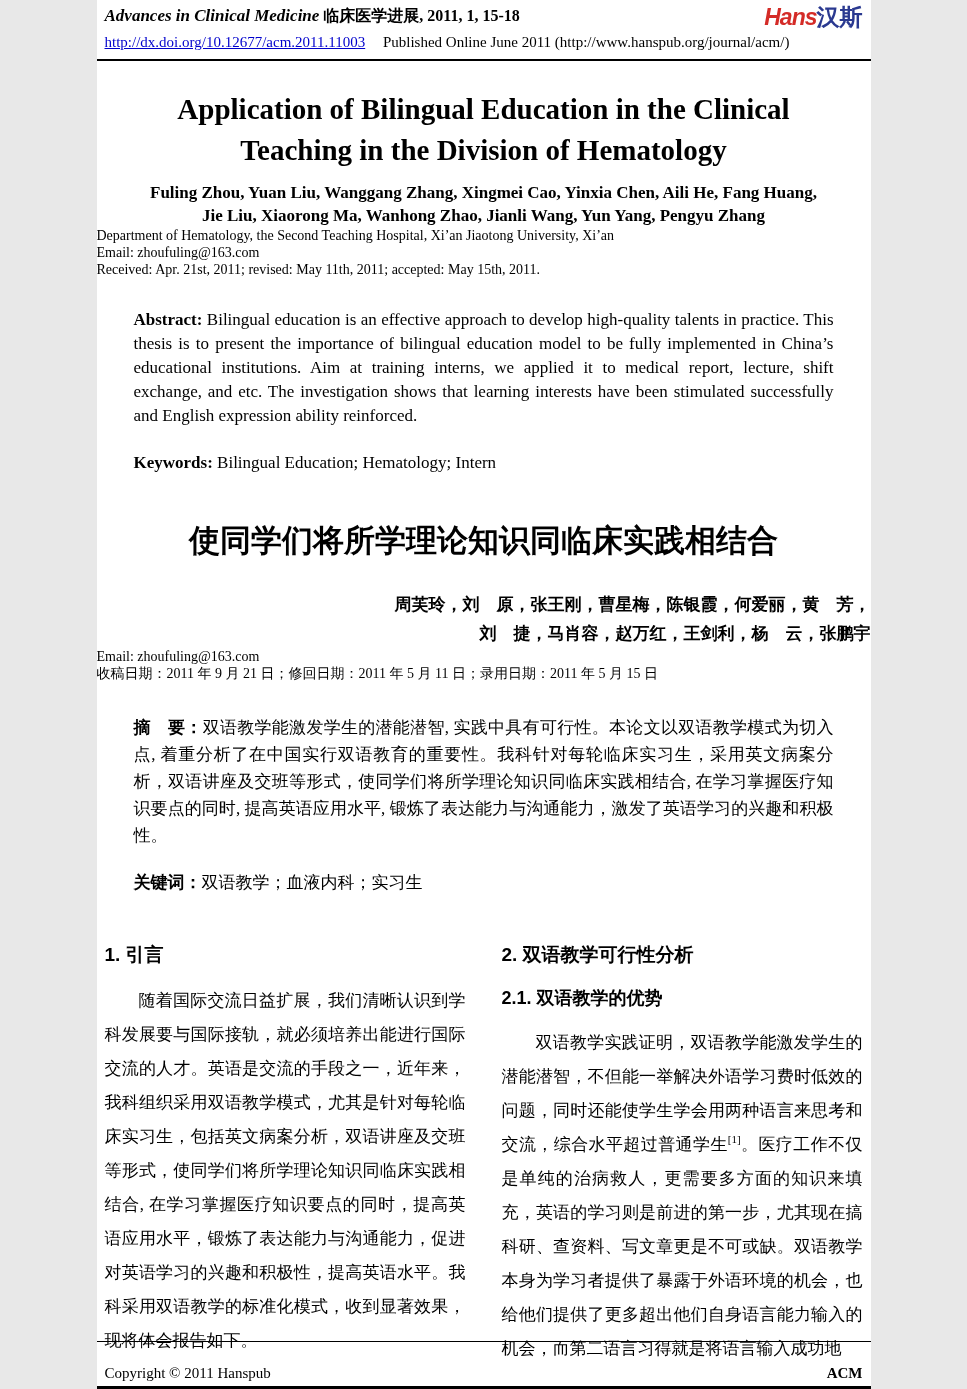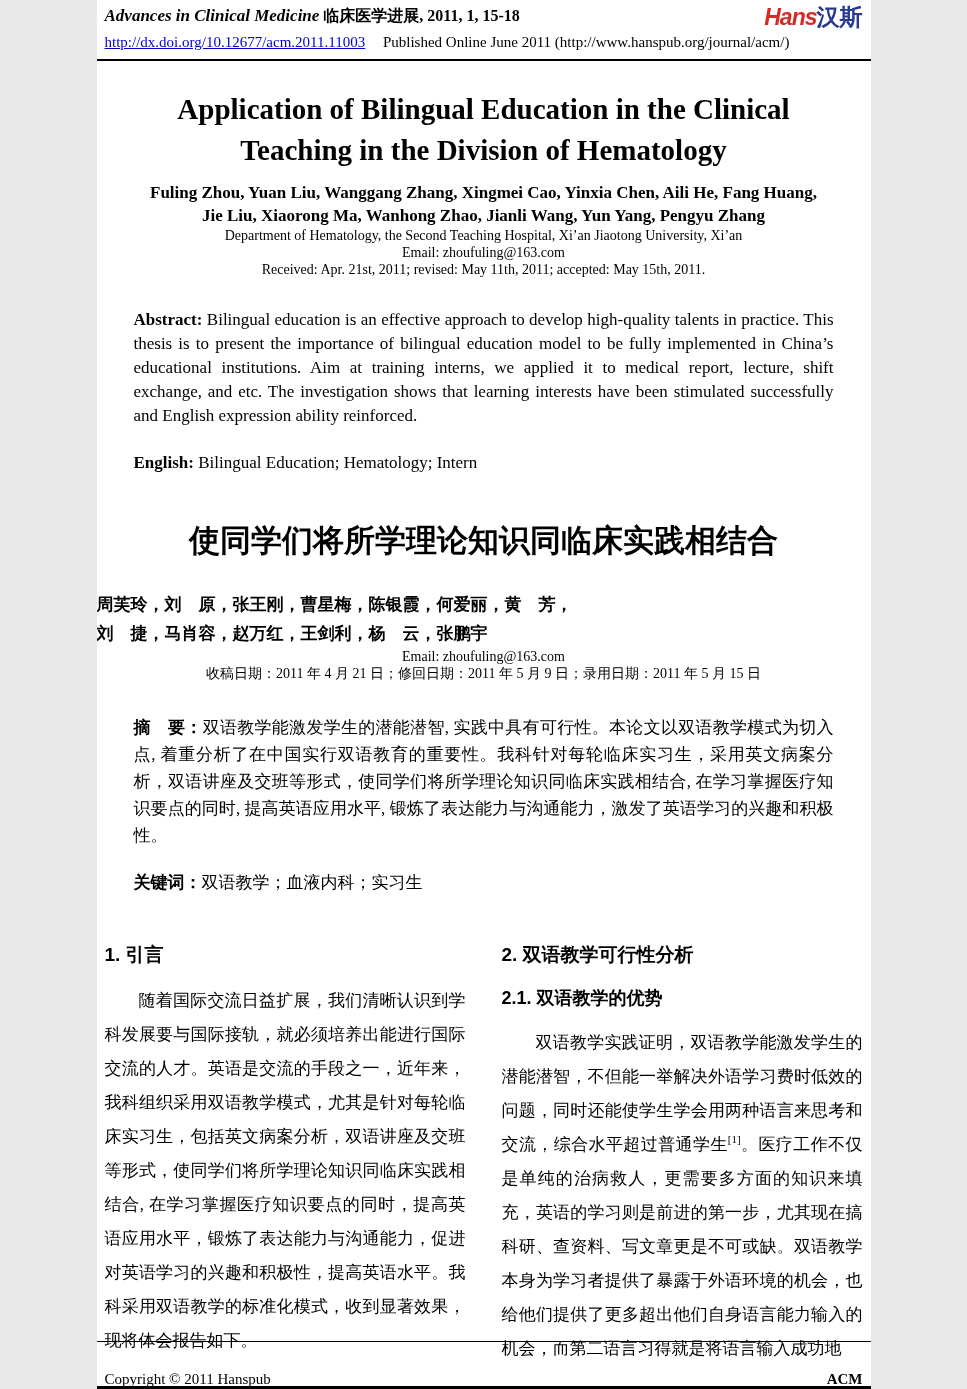--- a/index.html
+++ b/index.html
@@ -22,43 +22,43 @@
   .logo{font-family:"Liberation Sans","DejaVu Sans",sans-serif;font-weight:bold;font-size:23px;line-height:1;white-space:nowrap;}
   .logo-hans{color:var(--logo-red);font-style:italic;letter-spacing:-1px;}
   .logo-cn{color:var(--logo-navy);}
   .header-sub{padding:5px 8px 0 8px;font-size:15px;}
   .doi{color:var(--link-blue);text-decoration:underline;}
   .published{margin-left:14px;}
   .header-rule{height:2px;background:#000;margin-top:8px;}
   
   h1.title{margin:28px 20px 0;text-align:center;font-size:29px;line-height:41px;font-weight:bold;}
   .authors{margin-top:10px;text-align:center;font-weight:bold;font-size:17px;line-height:23px;}
-  .meta-line{text-align:center;font-size:14px;line-height:17px;}
+  .meta-line{text-align:left;font-size:14px;line-height:17px;}
   .abstract-block{margin:30px 37px 0;font-size:17px;line-height:24px;text-align:justify;}
   .keywords-block{margin:24px 37px 0;font-size:17px;line-height:22px;}
   b.lab{font-weight:bold;}
   
   .cn-title{margin:46px 0 0;text-align:center;font-size:31px;line-height:42px;font-weight:bold;
     font-family:"Liberation Sans","DejaVu Sans",sans-serif;}
-  .authors-cn{margin-top:28px;text-align:left;font-weight:bold;font-size:17px;line-height:29px;}
+  .authors-cn{margin-top:28px;text-align:right;font-weight:bold;font-size:17px;line-height:29px;}
   .abstract-cn{margin:32px 37px 0;font-size:17px;line-height:27px;text-align:justify;}
   .hei{font-family:"Liberation Sans","DejaVu Sans",sans-serif;font-weight:bold;}
   .keywords-cn{margin:22px 37px 8px;font-size:17px;line-height:23px;}
   
   .columns{display:flex;gap:36px;margin:48px 8px 0;}
   .col{flex:1;min-width:0;}
   .sec-h{margin:0;font-size:19px;line-height:26px;font-weight:bold;
     font-family:"Liberation Sans","DejaVu Sans",sans-serif;}
   .subsec-h{margin:18px 0 0;font-size:18px;line-height:24px;font-weight:bold;
     font-family:"Liberation Sans","DejaVu Sans",sans-serif;}
   .body-cn{margin:16px 0 0;font-size:17px;line-height:34px;text-align:justify;text-indent:2em;}
   .ref{font-size:11px;line-height:0;}
   
   .footer-rule{position:absolute;left:0;right:0;top:1341px;height:1px;background:#000;}
-  .footer{position:absolute;left:8px;right:8px;bottom:1px;display:flex;justify-content:space-between;
+  .footer{position:absolute;left:8px;right:8px;bottom:7px;display:flex;justify-content:space-between;
     font-size:15px;line-height:18px;}
   .abbr{font-weight:bold;}
   .bottom-bar{position:absolute;left:0;right:0;bottom:0;height:3px;background:#000;}
 </style>
 </head>
 <body>
 
 <div class="page">
 
   <header>
@@ -90,32 +90,32 @@
   <div class="meta-line">Department of Hematology, the Second Teaching Hospital, Xi’an Jiaotong University, Xi’an</div>
   <div class="meta-line">Email: zhoufuling@163.com</div>
   <div class="meta-line">Received: Apr. 21st, 2011; revised: May 11th, 2011; accepted: May 15th, 2011.</div>
 
   <p class="abstract-block">
     <b class="lab">Abstract:</b>
     <span>Bilingual education is an effective approach to develop high-quality talents in practice. This thesis is to present the importance of bilingual education model to be fully implemented in China’s educational institutions. Aim at training interns, we applied it to medical report, lecture, shift exchange, and etc. The investigation shows that learning interests have been stimulated successfully and English expression ability reinforced.</span>
   </p>
 
   <p class="keywords-block">
-    <b class="lab">English:</b>
+    <b class="lab">Keywords:</b>
     <span>Bilingual Education; Hematology; Intern</span>
   </p>
 
   <div class="cn-title">使同学们将所学理论知识同临床实践相结合</div>
 
   <div class="authors-cn">
     <div>周芙玲，刘　原，张王刚，曹星梅，陈银霞，何爱丽，黄　芳，</div>
     <div>刘　捷，马肖容，赵万红，王剑利，杨　云，张鹏宇</div>
   </div>
   <div class="meta-line">Email: zhoufuling@163.com</div>
-  <div class="meta-line">收稿日期：2011 年 4 月 21 日；修回日期：2011 年 5 月 9 日；录用日期：2011 年 5 月 15 日</div>
+  <div class="meta-line">收稿日期：2011 年 9 月 21 日；修回日期：2011 年 5 月 11 日；录用日期：2011 年 5 月 15 日</div>
 
   <p class="abstract-cn"><b class="hei">摘　要：</b><span>双语教学能激发学生的潜能潜智, 实践中具有可行性。本论文以双语教学模式为切入点, 着重分析了在中国实行双语教育的重要性。我科针对每轮临床实习生，采用英文病案分析，双语讲座及交班等形式，使同学们将所学理论知识同临床实践相结合, 在学习掌握医疗知识要点的同时, 提高英语应用水平, 锻炼了表达能力与沟通能力，激发了英语学习的兴趣和积极性。</span></p>
 
   <p class="keywords-cn"><b class="hei">关键词：</b><span>双语教学；血液内科；实习生</span></p>
 
   <div class="columns">
     <section class="col">
       <h2 class="sec-h">1. 引言</h2>
       <p class="body-cn">随着国际交流日益扩展，我们清晰认识到学科发展要与国际接轨，就必须培养出能进行国际交流的人才。英语是交流的手段之一，近年来，我科组织采用双语教学模式，尤其是针对每轮临床实习生，包括英文病案分析，双语讲座及交班等形式，使同学们将所学理论知识同临床实践相结合, 在学习掌握医疗知识要点的同时，提高英语应用水平，锻炼了表达能力与沟通能力，促进对英语学习的兴趣和积极性，提高英语水平。我科采用双语教学的标准化模式，收到显著效果，现将体会报告如下。</p>
     </section>

